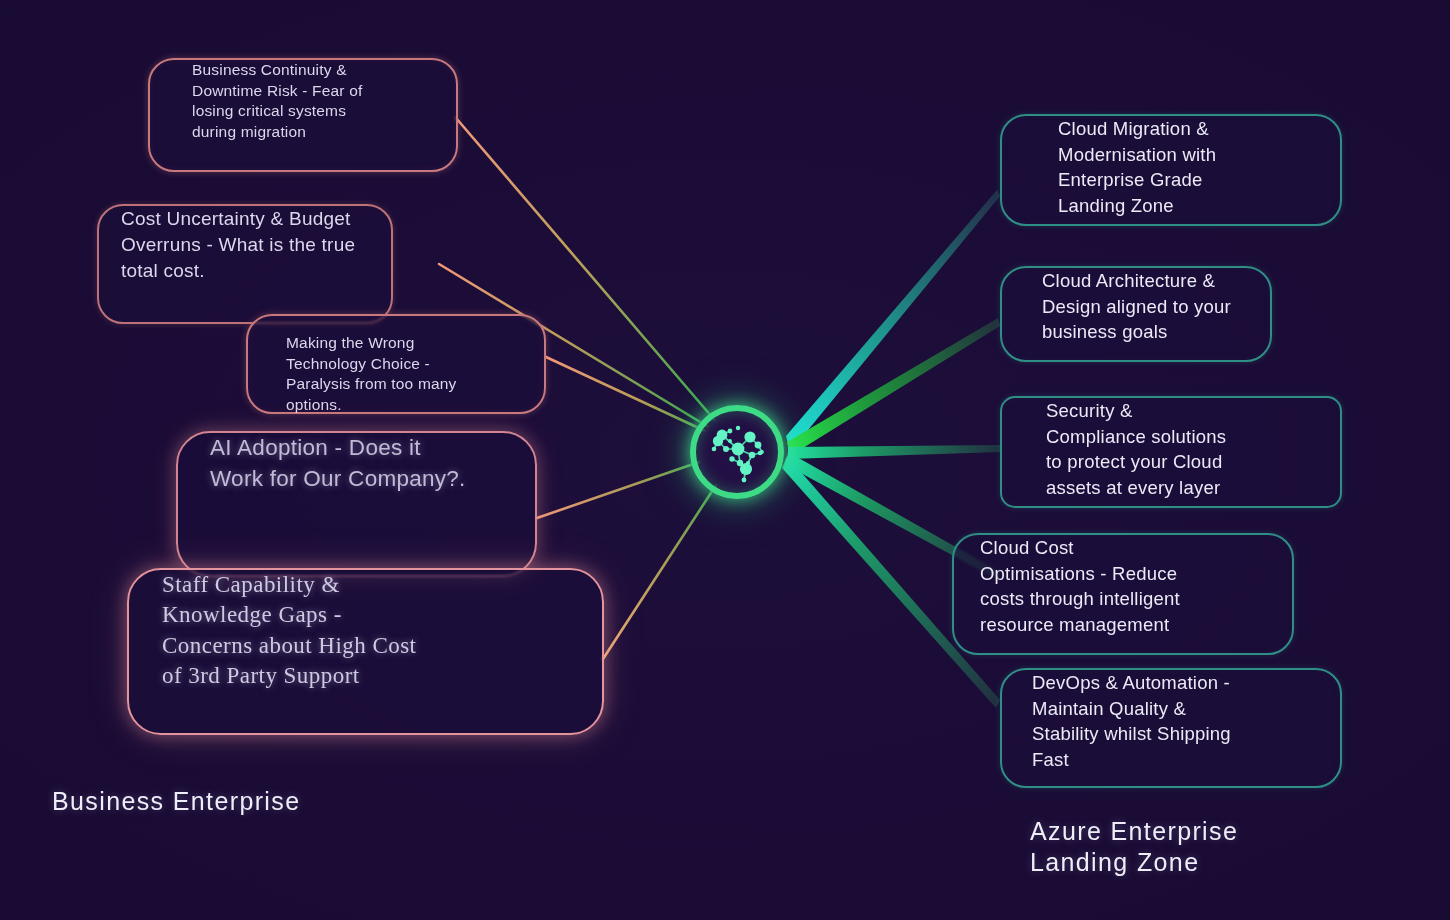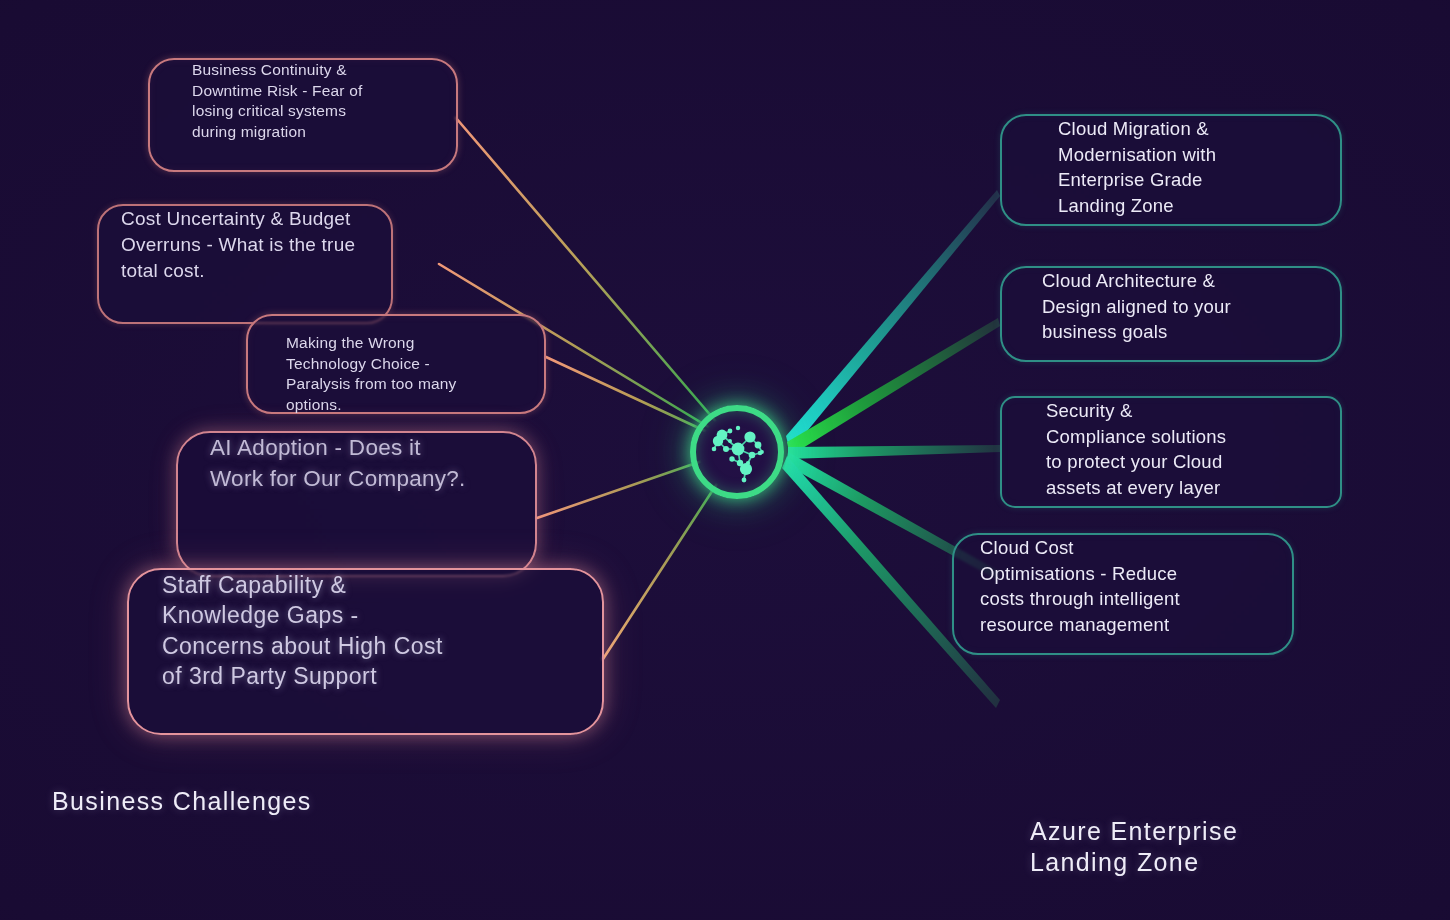--- a/index.html
+++ b/index.html
@@ -52,21 +52,21 @@
                 inset 0 0 9px rgba(205,120,124,0.07);
   }
   .challenge .txt { color: #dcd7ec; }
 
   
   .challenge.soft   { border-color: #bd7278; box-shadow: 0 0 6px rgba(190,115,120,0.28); }
   .challenge.glowy  { border-color: #e08f96;
                       box-shadow: 0 0 16px rgba(230,140,150,0.40), 0 0 34px rgba(230,140,150,0.16);
                       opacity: .93; }
   .challenge.glowy2 { border-color: #e4949c;
-                      box-shadow: 0 0 18px rgba(235,145,155,0.46), 0 0 40px rgba(235,145,155,0.18); }
+                      box-shadow: 0 0 18px rgba(235,145,155,0.46), 0 0 40px rgba(235,145,155,0.18); font-family: Liberation Serif, serif; }
   .challenge.glowy .txt,
   .challenge.glowy2 .txt { color: #cfc9e2; text-shadow: 0 0 7px rgba(190,185,225,0.55); }
 
   
   .solution {
     border: 2px solid #2f8f86;
     box-shadow: 0 0 6px rgba(52,150,140,0.22),
                 inset 0 0 8px rgba(52,150,140,0.05);
   }
   .solution .txt { color: #eceaf7; }
@@ -244,39 +244,45 @@
     </svg>
   </div>
 
   <div class="card solution" style="left:1000px; top:114px; width:342px; height:112px; padding:0 18px 0 56px;">
     <span class="txt" style="font-size:18.5px; line-height:1.38;">Cloud Migration &amp;
 Modernisation with
 Enterprise Grade
 Landing Zone</span>
   </div>
 
-  <div class="card solution" style="left:1000px; top:266px; width:342px; height:96px; padding:0 18px 0 40px;">
+  <div class="card solution" style="left:1000px; top:266px; width:272px; height:96px; padding:0 18px 0 40px;">
     <span class="txt" style="font-size:18.5px; line-height:1.38;">Cloud Architecture &amp;
 Design aligned to your
 business goals</span>
   </div>
 
   <div class="card solution" style="left:1000px; top:396px; width:342px; height:112px; padding:0 18px 0 44px;border-radius:15px;">
     <span class="txt" style="font-size:18.5px; line-height:1.38;">Security &amp;
 Compliance solutions
 to protect your Cloud
 assets at every layer</span>
   </div>
 
   <div class="card solution" style="left:952px; top:533px; width:342px; height:122px; padding:0 18px 0 26px;">
     <span class="txt" style="font-size:18.5px; line-height:1.38;">Cloud Cost
 Optimisations - Reduce
 costs through intelligent
 resource management</span>
   </div>
 
-
-  <div class="caption" style="left:52px; top:786px;">Business  Challenges</div>
+  <div class="card solution" style="left:1000px; top:668px; width:342px; height:120px; padding:0 16px 0 30px;">
+    <span class="txt" style="font-size:18.5px; line-height:1.38;">DevOps &amp; Automation -
+Maintain Quality &amp;
+Stability whilst Shipping
+Fast</span>
+  </div>
+
+  <div class="caption" style="left:52px; top:786px;">Business  Enterprise</div>
 
   <div class="caption" style="left:1030px; top:816px;">Azure  Enterprise
 Landing Zone</div>
 
 </div>
 
 </body></html>

